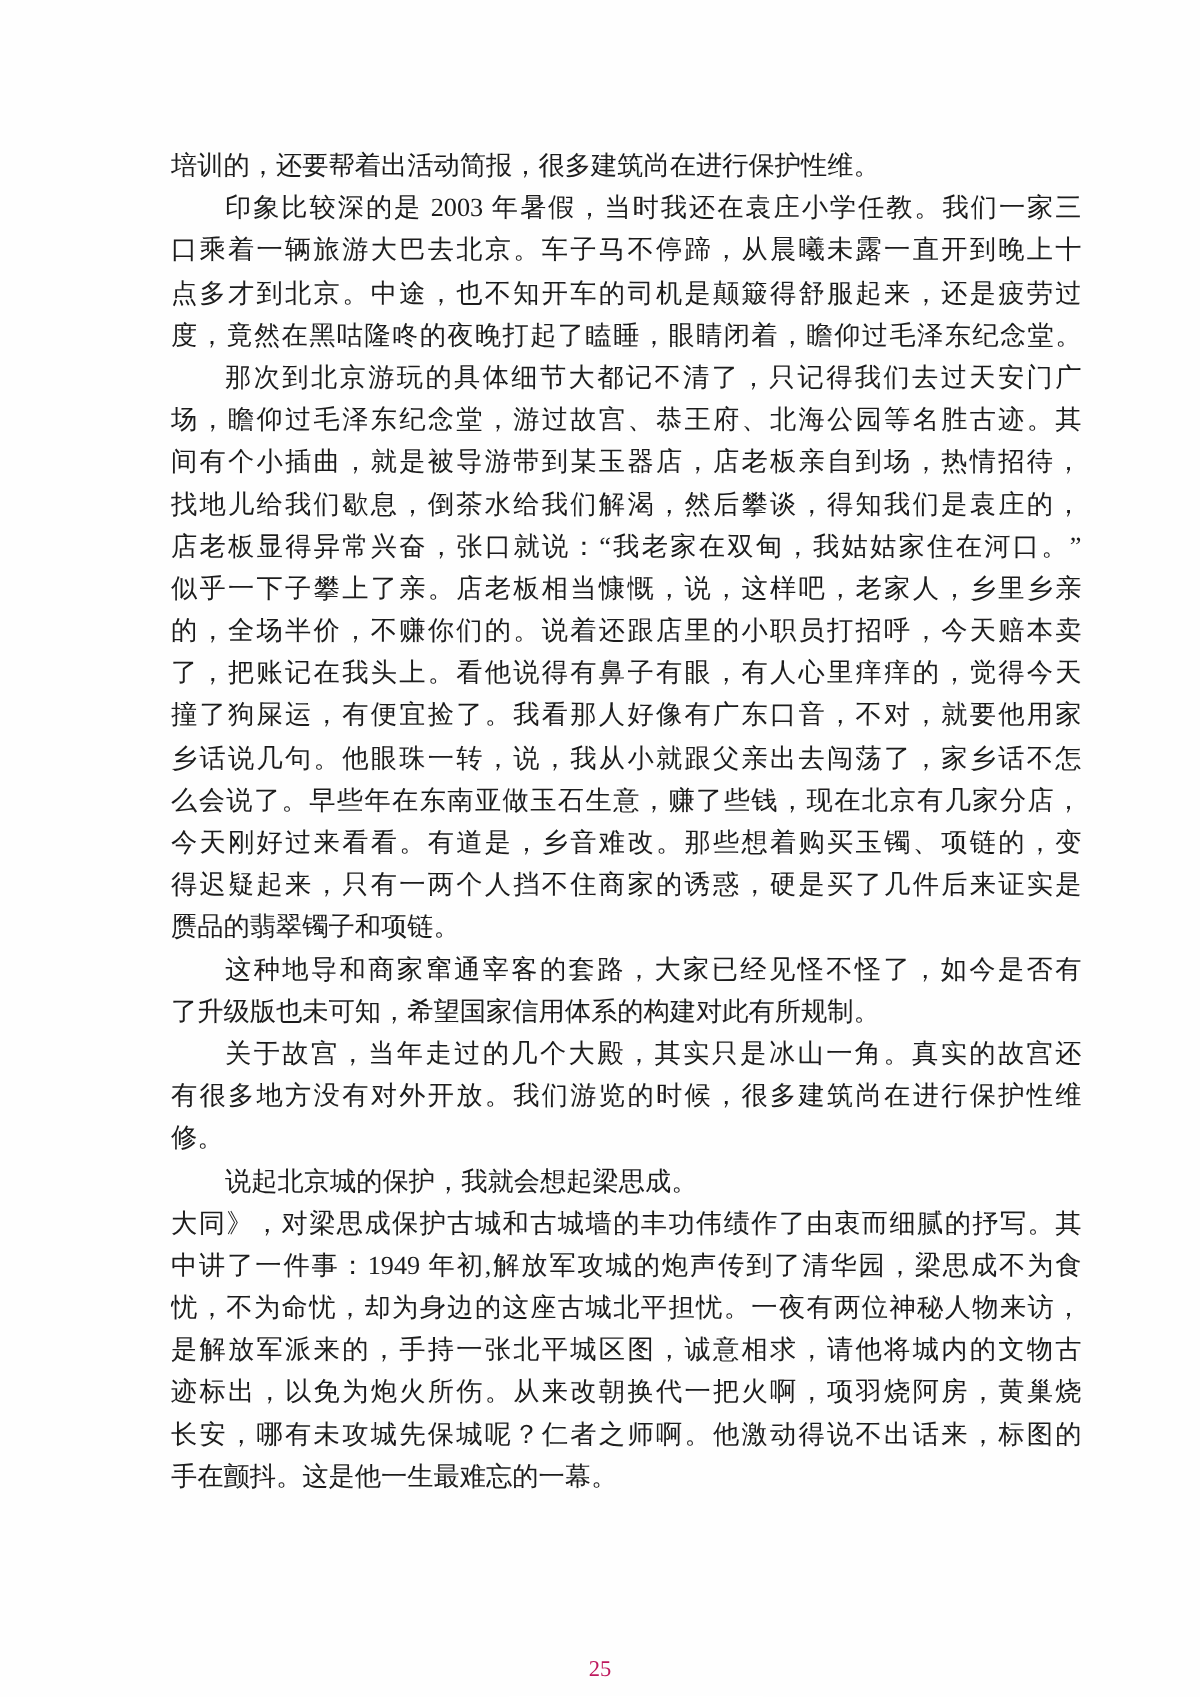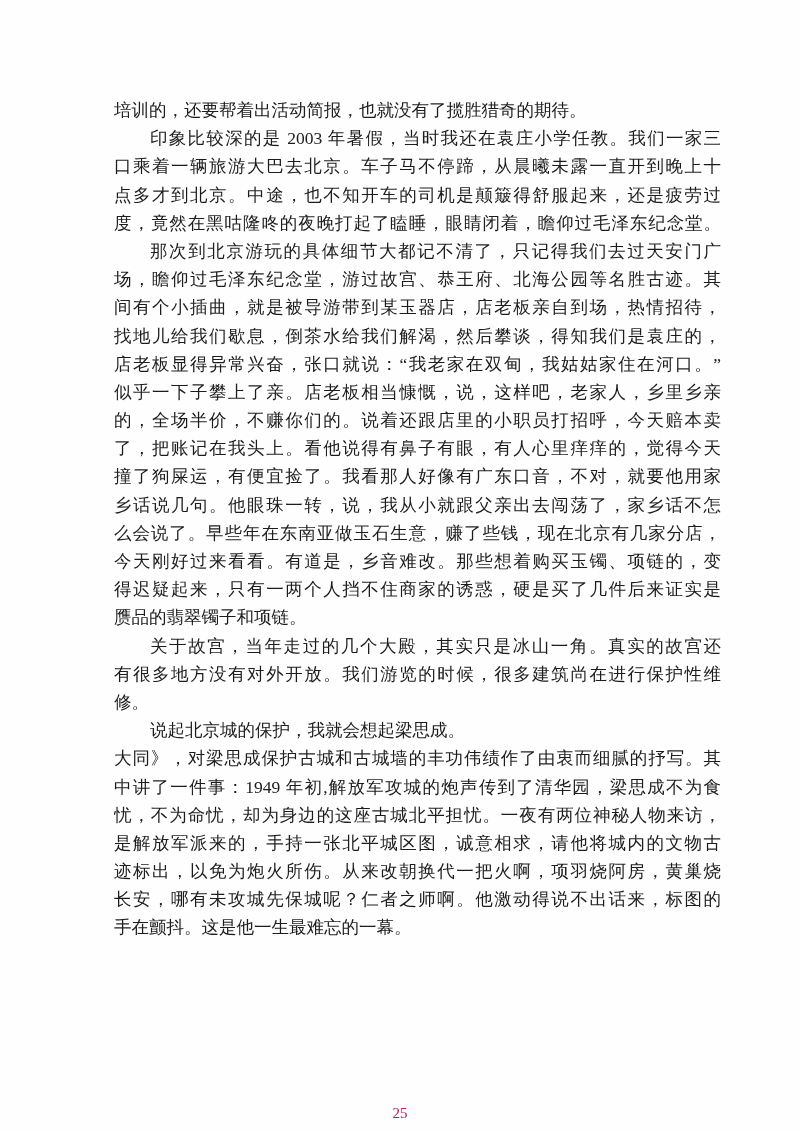--- a/index.html
+++ b/index.html
@@ -54,21 +54,21 @@
     line-height: 20px;
     color: #be185d;
   }
 </style>
 </head>
 <body>
 
 <div class="page">
   <div class="text-block" id="text-block">
       <div class="paragraph">
-        <div class="line last">培训的，还要帮着出活动简报，也就没有了揽胜猎奇的期待。</div>
+        <div class="line last">培训的，还要帮着出活动简报，很多建筑尚在进行保护性维。</div>
       </div>
       <div class="paragraph">
         <div class="line indent">印象比较深的是 2003 年暑假，当时我还在袁庄小学任教。我们一家三</div>
         <div class="line">口乘着一辆旅游大巴去北京。车子马不停蹄，从晨曦未露一直开到晚上十</div>
         <div class="line">点多才到北京。中途，也不知开车的司机是颠簸得舒服起来，还是疲劳过</div>
         <div class="line">度，竟然在黑咕隆咚的夜晚打起了瞌睡，眼睛闭着，瞻仰过毛泽东纪念堂。</div>
       </div>
       <div class="paragraph">
         <div class="line indent">那次到北京游玩的具体细节大都记不清了，只记得我们去过天安门广</div>
         <div class="line">场，瞻仰过毛泽东纪念堂，游过故宫、恭王府、北海公园等名胜古迹。其</div>
@@ -79,20 +79,24 @@
         <div class="line">的，全场半价，不赚你们的。说着还跟店里的小职员打招呼，今天赔本卖</div>
         <div class="line">了，把账记在我头上。看他说得有鼻子有眼，有人心里痒痒的，觉得今天</div>
         <div class="line">撞了狗屎运，有便宜捡了。我看那人好像有广东口音，不对，就要他用家</div>
         <div class="line">乡话说几句。他眼珠一转，说，我从小就跟父亲出去闯荡了，家乡话不怎</div>
         <div class="line">么会说了。早些年在东南亚做玉石生意，赚了些钱，现在北京有几家分店，</div>
         <div class="line">今天刚好过来看看。有道是，乡音难改。那些想着购买玉镯、项链的，变</div>
         <div class="line">得迟疑起来，只有一两个人挡不住商家的诱惑，硬是买了几件后来证实是</div>
         <div class="line last">赝品的翡翠镯子和项链。</div>
       </div>
       <div class="paragraph">
+        <div class="line indent">这种地导和商家窜通宰客的套路，大家已经见怪不怪了，如今是否有</div>
+        <div class="line last">了升级版也未可知，希望国家信用体系的构建对此有所规制。</div>
+      </div>
+      <div class="paragraph">
         <div class="line indent">关于故宫，当年走过的几个大殿，其实只是冰山一角。真实的故宫还</div>
         <div class="line">有很多地方没有对外开放。我们游览的时候，很多建筑尚在进行保护性维</div>
         <div class="line last">修。</div>
       </div>
       <div class="paragraph">
         <div class="line last indent">说起北京城的保护，我就会想起梁思成。</div>
       </div>
       <div class="paragraph">
         <div class="line">大同》，对梁思成保护古城和古城墙的丰功伟绩作了由衷而细腻的抒写。其</div>
         <div class="line">中讲了一件事：1949 年初,解放军攻城的炮声传到了清华园，梁思成不为食</div>

